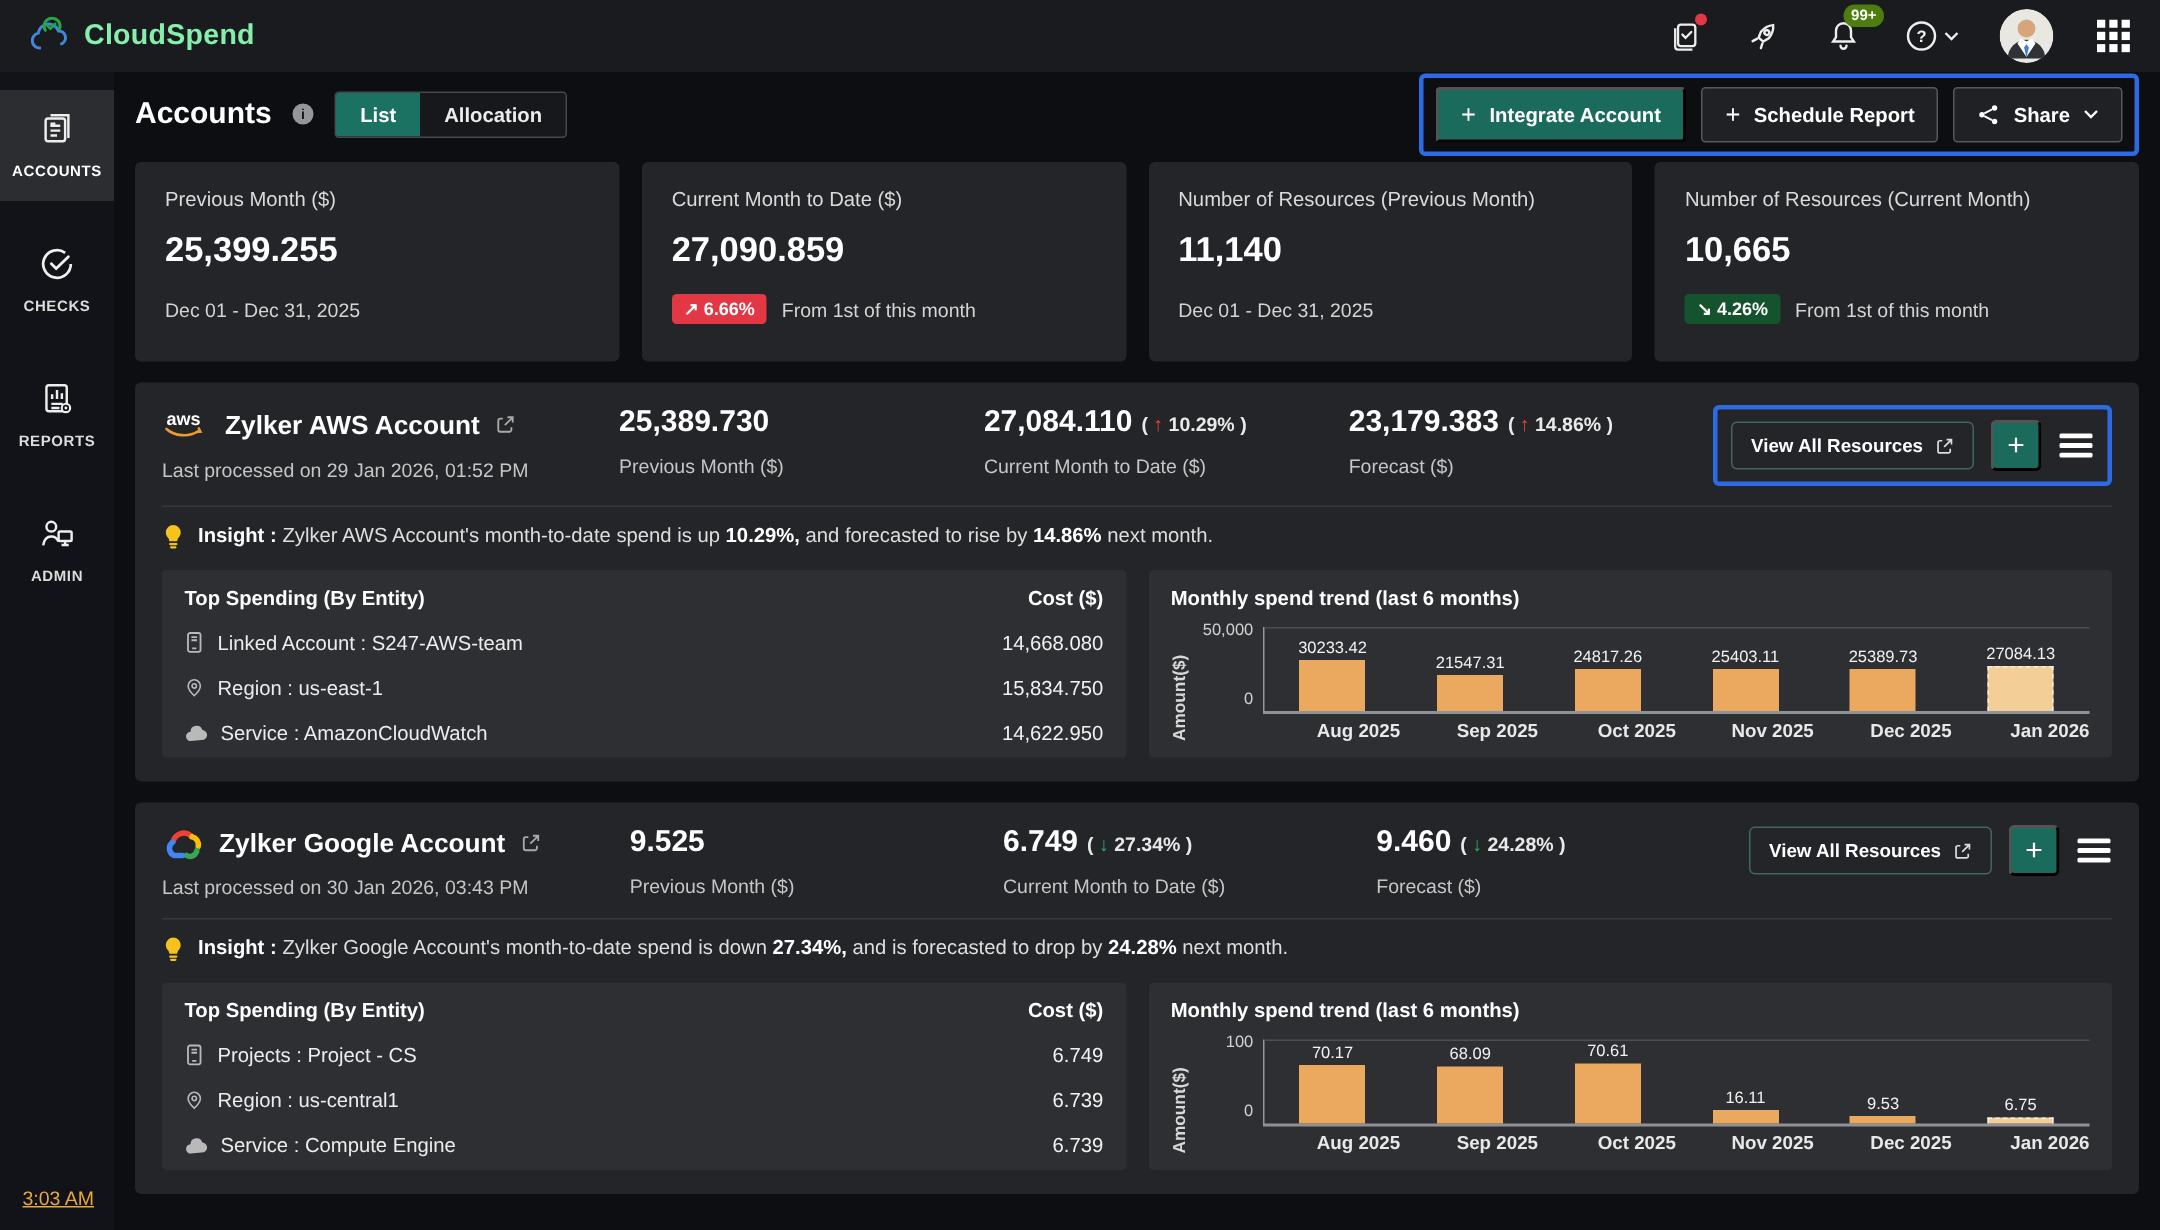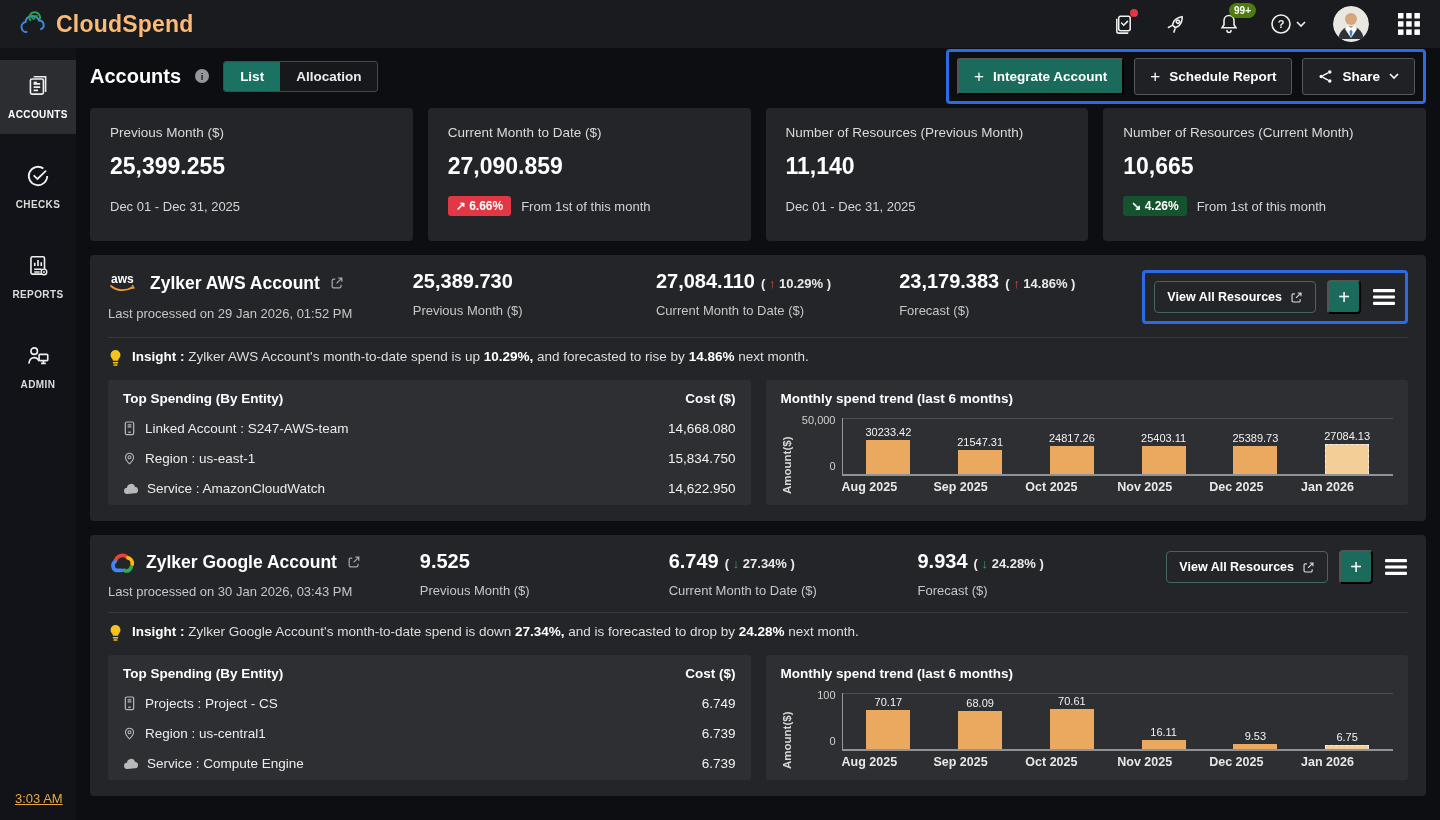--- a/index.html
+++ b/index.html
@@ -3,21 +3,21 @@
 <meta charset="utf-8">
 <style>
   * { margin:0; padding:0; box-sizing:border-box; }
   html,body { width:1440px; height:820px; overflow:hidden; background:#0d0e11;
     font-family:"Liberation Sans", sans-serif; color:#fff; }
 
   
   .navbar { height:48px; background:#1a1b1e; display:flex; align-items:center;
     justify-content:space-between; padding:0 18px; }
   .brand { display:flex; align-items:center; gap:8px; }
-  .brand-text { font-size:23px; font-weight:700; color:#fdba74; letter-spacing:.2px; }
+  .brand-text { font-size:19px; font-weight:700; color:#86efac; letter-spacing:.2px; }
   .nav-icons { display:flex; align-items:center; gap:27px; }
   .nav-icon { position:relative; width:26px; height:26px; display:flex;
     align-items:center; justify-content:center; cursor:pointer; }
   .red-dot { position:absolute; top:-2px; right:-2px; width:8px; height:8px;
     border-radius:50%; background:#e23744; }
   .count-badge { position:absolute; top:-8px; right:-14px; background:#4d7c0f;
     color:#fff; font-size:10px; font-weight:700; border-radius:8px; padding:2px 5px; }
   .avatar { width:36px; height:36px; border-radius:50%; overflow:hidden; cursor:pointer; }
   .help-wrap { display:flex; align-items:center; gap:3px; cursor:pointer; }
 
@@ -107,21 +107,21 @@
   .chart-plot { height:58px; display:flex; border-left:1px solid #94979b;
     border-bottom:2px solid #8f9296; position:relative; }
   .chart-plot::after { content:''; position:absolute; top:0; left:0; right:0;
     border-top:1px solid #4b4e52; }
   .chart-col { flex:1; height:100%; display:flex; flex-direction:column;
     align-items:center; justify-content:flex-end; }
   .bar-value { font-size:11px; color:#f2f2f2; margin-bottom:2px; }
   .bar { width:44px; }
   .bar-forecast { border:1px dashed #eee; border-bottom:none; }
   .chart-cats { display:flex; margin-top:4px; }
-  .bar-cat { flex:1; text-align:left; font-size:12.5px; color:#e8e8e8; font-weight:600; }
+  .bar-cat { flex:1; text-align:right; font-size:12.5px; color:#e8e8e8; font-weight:600; }
 
   svg { display:block; }
 </style>
 </head>
 <body>
 
 <header class="navbar">
   <div class="brand">
     <span>
       <svg width="30" height="26" viewBox="0 0 30 26">
@@ -523,21 +523,21 @@
         </div>
         <div class="metric">
           <div class="metric-value-row">
             <span class="metric-value">6.749</span>
             <span class="metric-delta"><span>(</span> <span class="arrow down">↓</span> <span>27.34%</span> <span>)</span></span>
           </div>
           <div class="metric-label">Current Month to Date ($)</div>
         </div>
         <div class="metric">
           <div class="metric-value-row">
-            <span class="metric-value">9.934</span>
+            <span class="metric-value">9.460</span>
             <span class="metric-delta"><span>(</span> <span class="arrow down">↓</span> <span>24.28%</span> <span>)</span></span>
           </div>
           <div class="metric-label">Forecast ($)</div>
         </div>
         <div class="acct-actions">
           <button class="btn-view">
             <span>View All Resources</span>
             <span>
               <svg width="13" height="13" viewBox="0 0 16 16" fill="none" stroke="#ddd" stroke-width="1.4">
                 <path d="M6 3.5H4A1.5 1.5 0 0 0 2.5 5v7A1.5 1.5 0 0 0 4 13.5h7a1.5 1.5 0 0 0 1.5-1.5v-2"></path>

